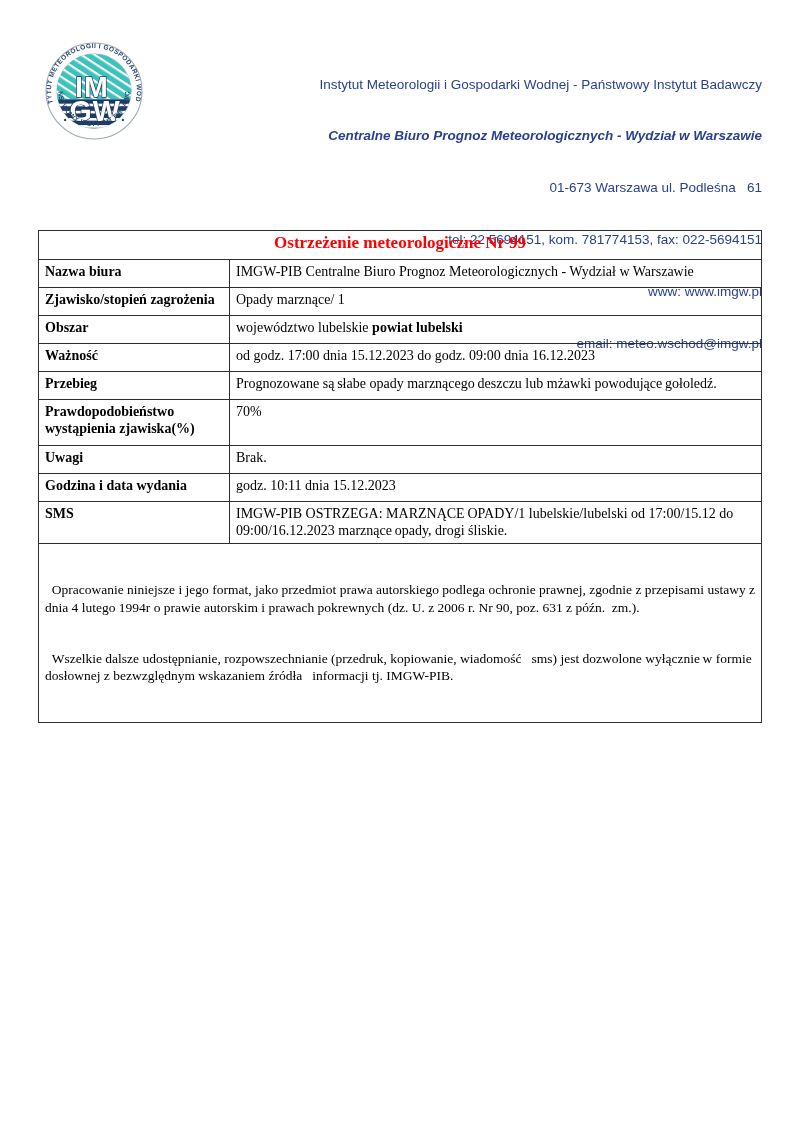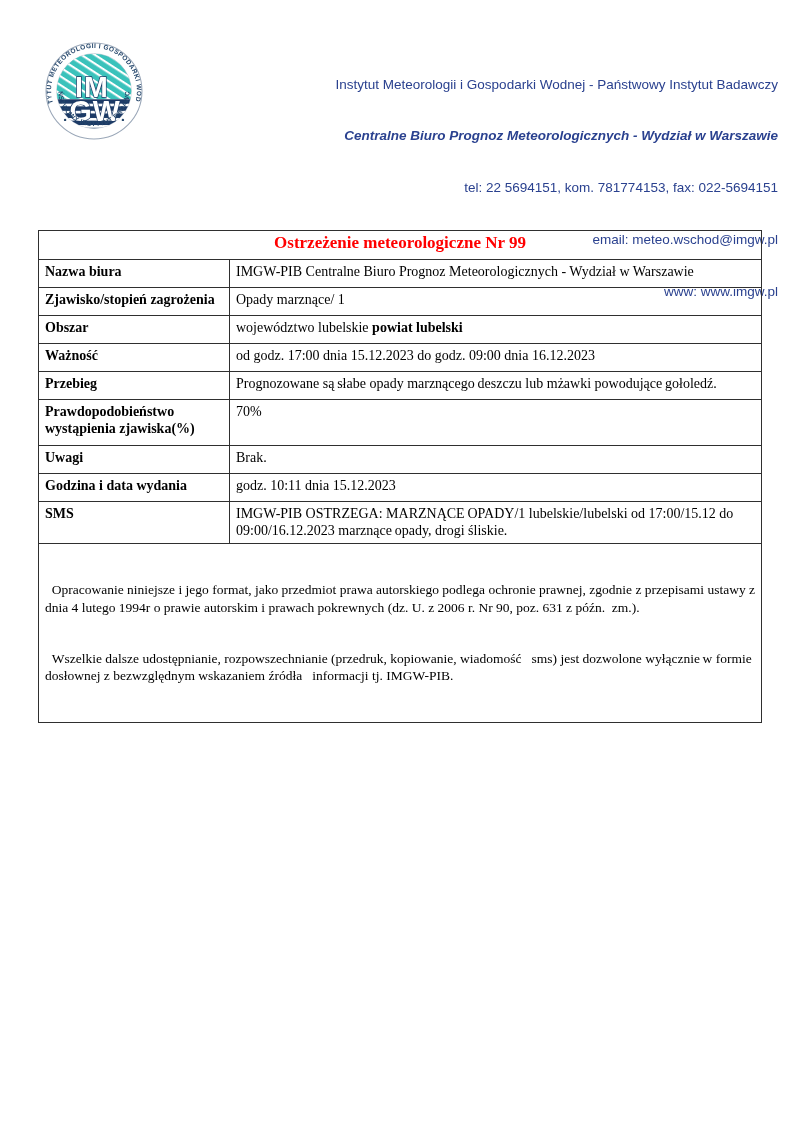--- a/index.html
+++ b/index.html
@@ -10,21 +10,21 @@
     background: #ffffff;
     margin: 0 auto;
     overflow: hidden;
     font-family: "Liberation Serif", "DejaVu Serif", serif;
   }
 
   
   .letterhead {
     position: absolute;
     top: 41px;
-    right: 22px;
+    right: 38px;
     text-align: right;
     color: var(--header-blue, #2A418F);
     font-family: "Liberation Sans", "DejaVu Sans", sans-serif;
     font-size: 13.5px;
     line-height: 17.3px;
     white-space: pre;
   }
   .letterhead .bold-line { font-weight: bold; font-style: italic; }
 
   .logo-wrap {
@@ -126,23 +126,24 @@
       <circle cx="19.7" cy="76.3" r="1.2" fill="#24466B"></circle>
       <circle cx="76.3" cy="76.3" r="1.2" fill="#24466B"></circle>
       <text class="ring-text"><textPath href="#arcTop" startOffset="50%" text-anchor="middle">INSTYTUT METEOROLOGII I GOSPODARKI WODNEJ</textPath></text>
       <text class="ring-text"><textPath href="#arcBottom" startOffset="50%" text-anchor="middle">PAŃSTWOWY INSTYTUT BADAWCZY</textPath></text>
     </svg>
   </div>
 
   <div class="letterhead">
     <div>Instytut Meteorologii i Gospodarki Wodnej - Państwowy Instytut Badawczy</div>
     <div class="bold-line">Centralne Biuro Prognoz Meteorologicznych - Wydział w Warszawie</div>
+    <div>01-673 Warszawa ul. Podleśna   61</div>
     <div>tel: 22 5694151, kom. 781774153, fax: 022-5694151</div>
+    <div>www: www.imgw.pl</div>
     <div>email: meteo.wschod@imgw.pl</div>
-    <div>www: www.imgw.pl</div>
   </div>
 
   <table class="warning">
     <colgroup>
         <col style="width:191px">
         <col>
       </colgroup>
 
     <tbody>
         <tr class="r-title">

